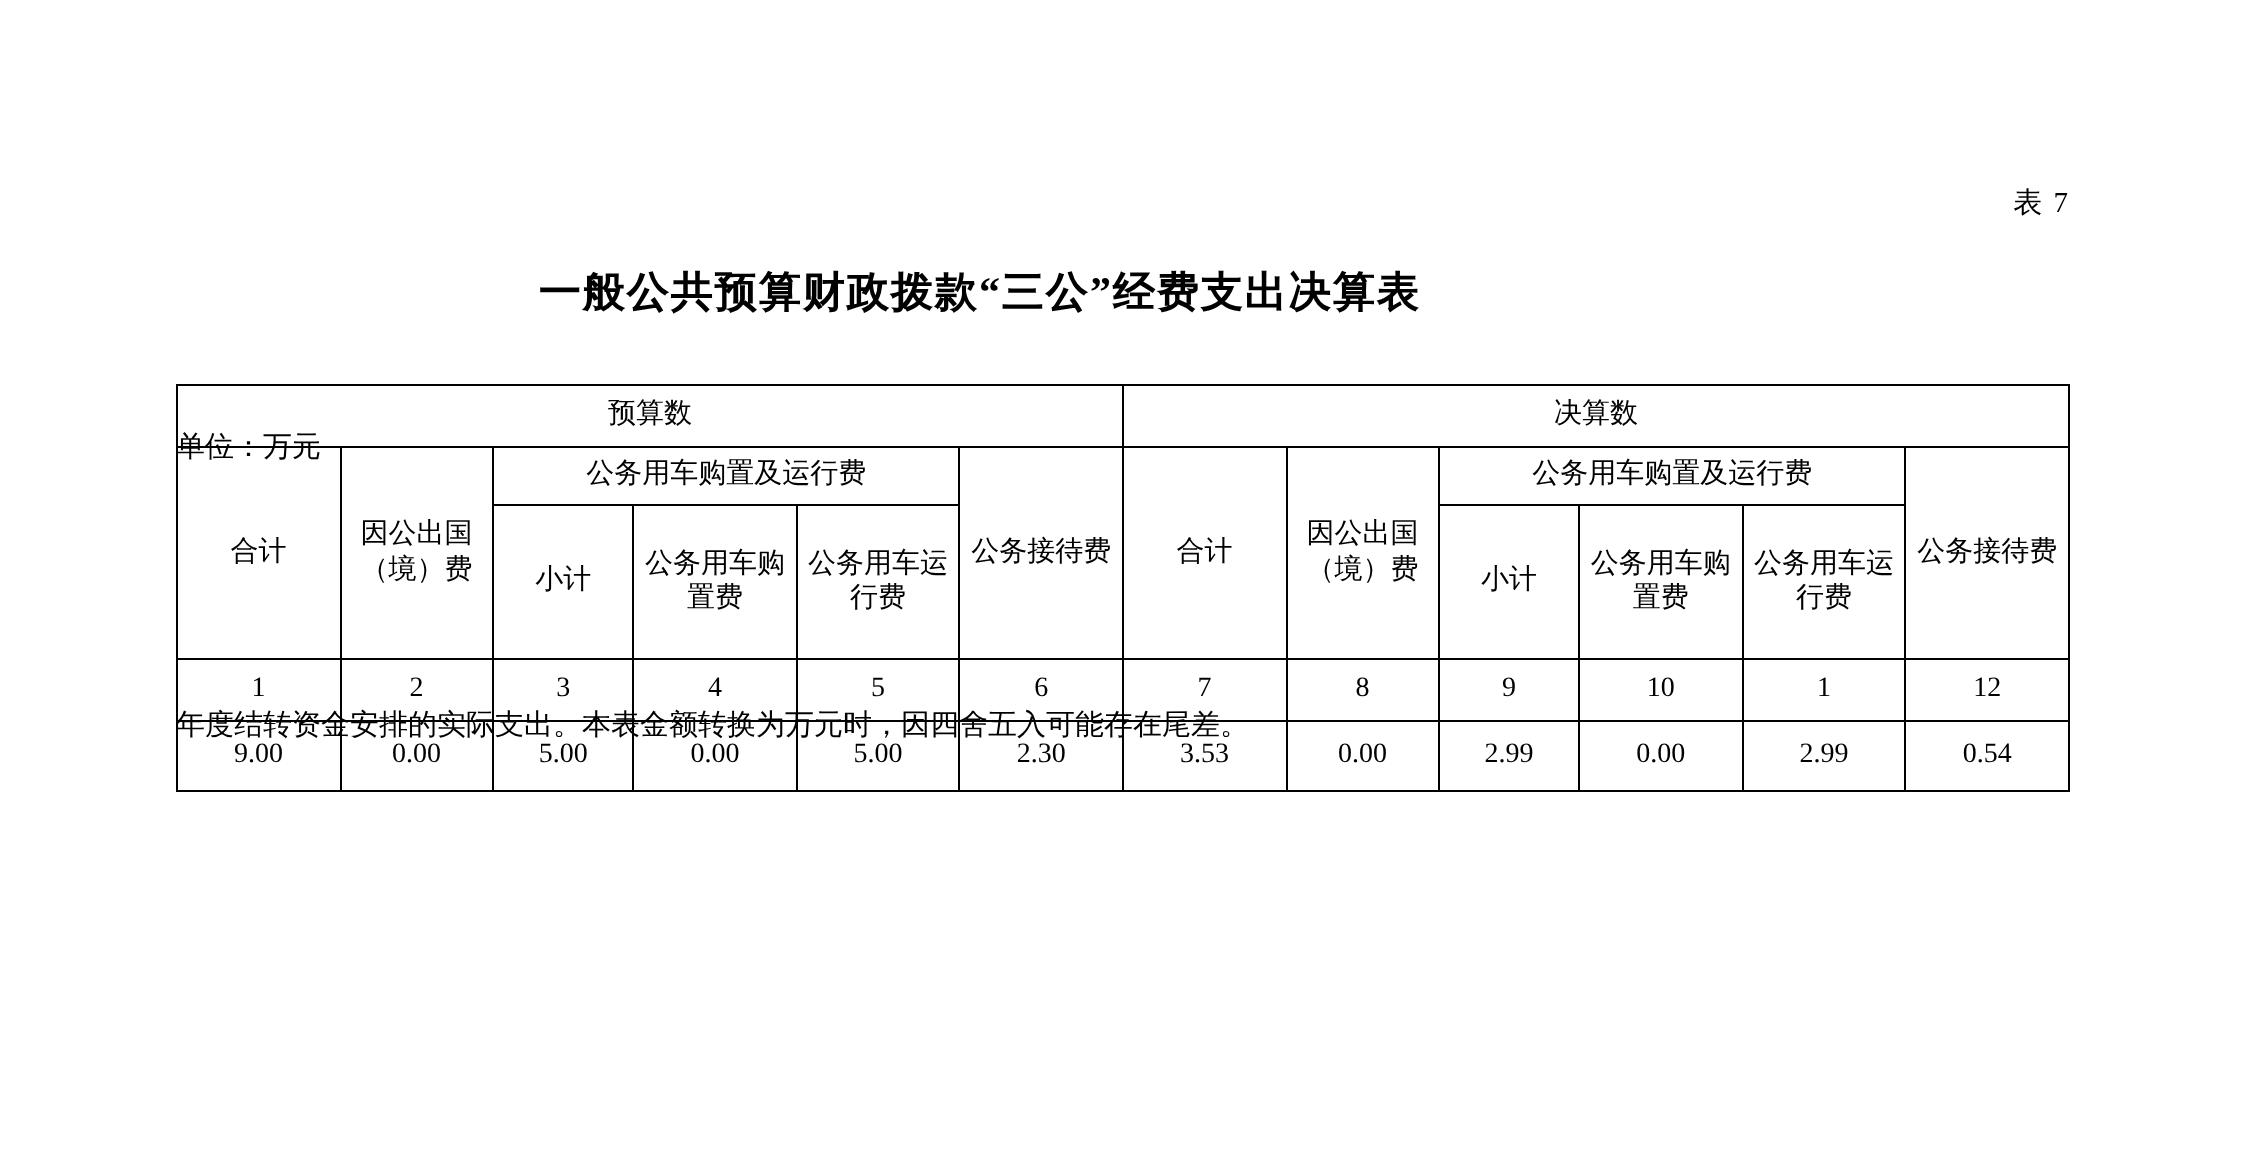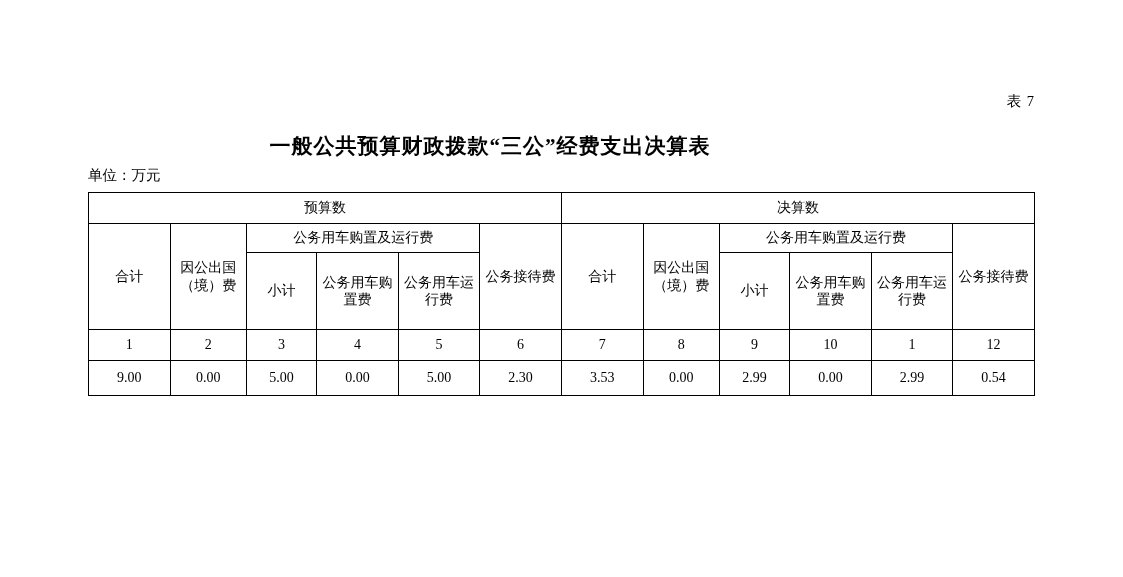--- a/index.html
+++ b/index.html
@@ -46,20 +46,21 @@
     display: flex;
     justify-content: space-between;
     align-items: baseline;
     font-size: 14.5px;
   }
   .meta-left {
     white-space: pre;
   }
   .meta-right {
     white-space: pre;
+    margin-top: 48px;
   }
   table.fin {
     position: absolute;
     top: 192px;
     left: 88px;
     width: 947px;
     border-collapse: collapse;
     table-layout: fixed;
   }
   table.fin td, table.fin th {
@@ -181,15 +182,16 @@
         <td>0.00</td>
         <td>2.99</td>
         <td>0.00</td>
         <td>2.99</td>
         <td>0.54</td>
       </tr>
     </tbody>
   </table>
 
   <div class="note">
+    <div class="ind">年度结转资金安排的实际支出。本表金额转换为万元时，因四舍五入可能存在尾差。</div>
   </div>
 
 </div>
 
 </body></html>

